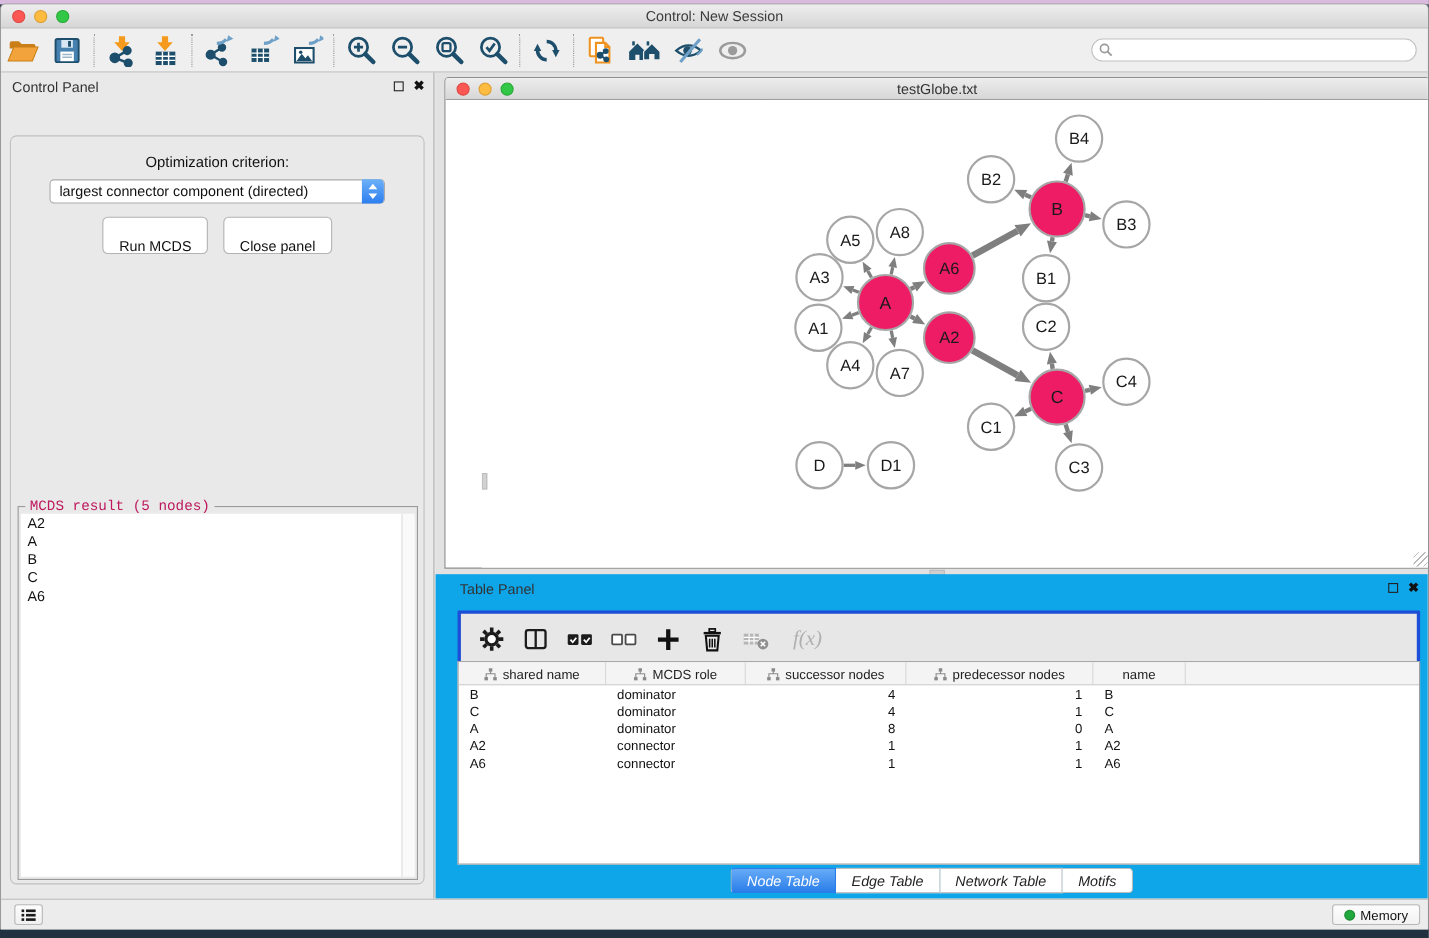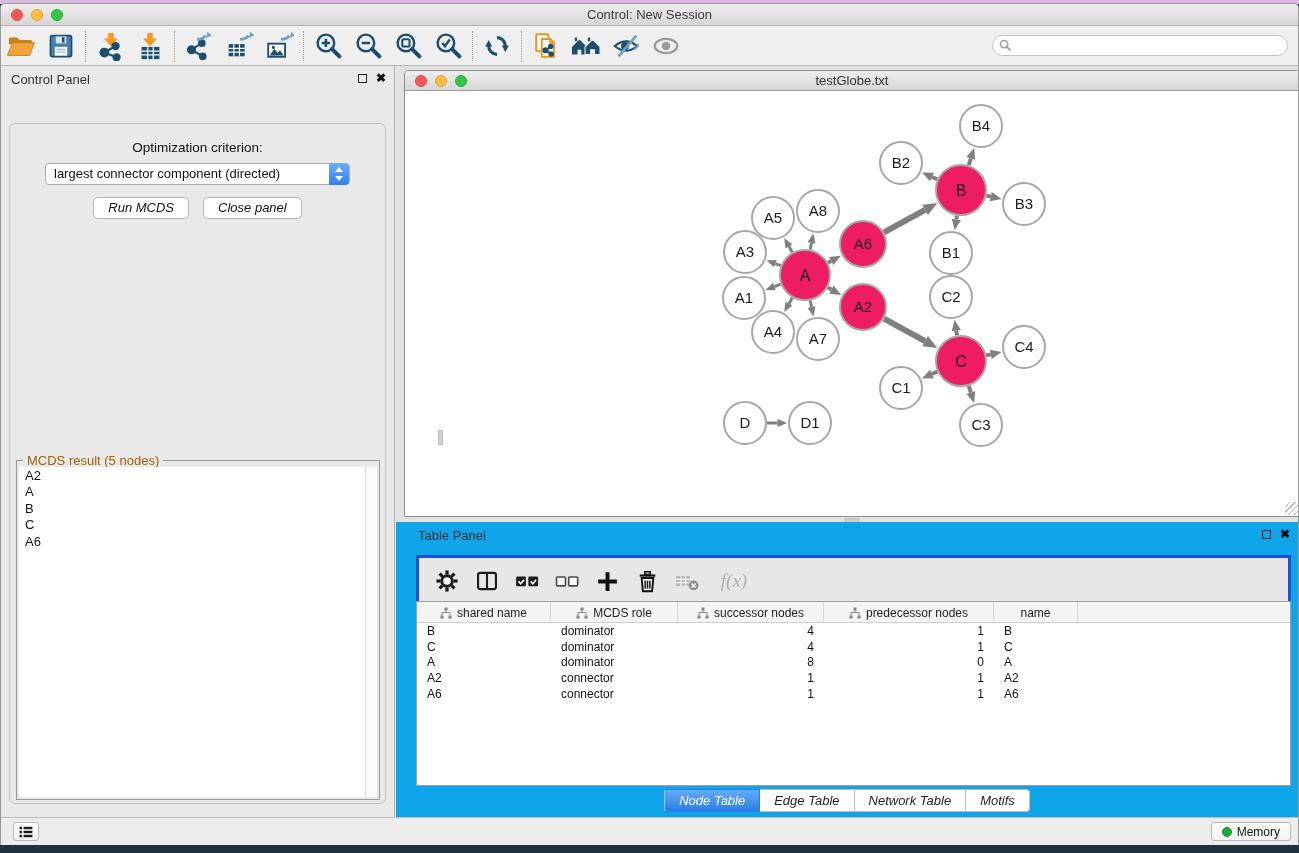--- a/index.html
+++ b/index.html
@@ -43,24 +43,24 @@
   .seg-active { background:linear-gradient(#66abf7,#2a7de9); border-color:#2a7de9; color:#fff; }
 
   .cp-content { position:absolute; top:57px; left:8px; right:8px; bottom:13px; border:1px solid #c0c0c0; border-radius:6px; }
   .opt-label { margin-top:16px; text-align:center; font-size:13.5px; color:#111; }
   .selectbox { position:relative; margin:8px auto 0; width:305px; height:22px; background:#fff; border:1px solid #ababab; border-radius:4px; line-height:20px; padding-left:8px; font-size:13px; color:#111; }
   .select-cap { position:absolute; right:0; top:-1px; width:20px; height:22px; background:linear-gradient(#6cb0f8,#2d7ff0); border-radius:0 4px 4px 0; }
   .select-cap i { position:absolute; left:6px; width:0; height:0; border-left:4px solid transparent; border-right:4px solid transparent; }
   .select-cap .up { top:4px; border-bottom:5px solid #fff; }
   .select-cap .dn { bottom:4px; border-top:5px solid #fff; }
   .cp-buttons { margin-top:12px; display:flex; justify-content:center; gap:14px; }
-  .mac-btn { background:#fff; border:1px solid #b3b3b3; border-radius:5px; height:22px; padding:0 14px; font-size:13px; color:#111; line-height:20px;font-style:italic; }
+  .mac-btn { background:#fff; border:1px solid #b3b3b3; border-radius:5px; height:22px; padding:16px 14px; font-size:13px; color:#111; line-height:20px; }
 
   .fieldset { position:absolute; left:6px; right:5px; top:336px; bottom:3px; border:1px solid #9a9a9a; }
-  .fieldset .legend { position:absolute; top:-8px; left:6px; background:#e9e9e9; padding:0 4px; font-size:13px; color:#a16207; }
+  .fieldset .legend { position:absolute; top:-8px; left:6px; background:#e9e9e9; padding:0 4px; font-size:13px; color:#be185d;font-family:Liberation Mono, monospace; }
   .result-list { position:absolute; left:2px; top:6px; right:14px; bottom:2px; background:#fff; overflow:hidden; }
   .result-scroll { position:absolute; right:2px; top:6px; width:12px; bottom:2px; background:#fafafa; border-left:1px solid #e0e0e0; }
   .result-item { font-size:13px; color:#111; padding:1.5px 6px 1.5px 6px; line-height:13.5px; }
 
   #right-area { position:absolute; top:0; left:395px; right:0; bottom:0; background:#e2e2e2; }
 
   
   #net-frame { position:absolute; top:4px; left:8px; width:896px; height:447px; border:1px solid #8e8e8e; border-radius:4px 4px 0 0; background:#fff; }
   .net-titlebar { position:relative; height:20px; background:linear-gradient(#ededed,#d7d7d7); border-bottom:1px solid #9e9e9e; border-radius:3px 3px 0 0; }
   .net-titlebar .lights { top:4px; }

